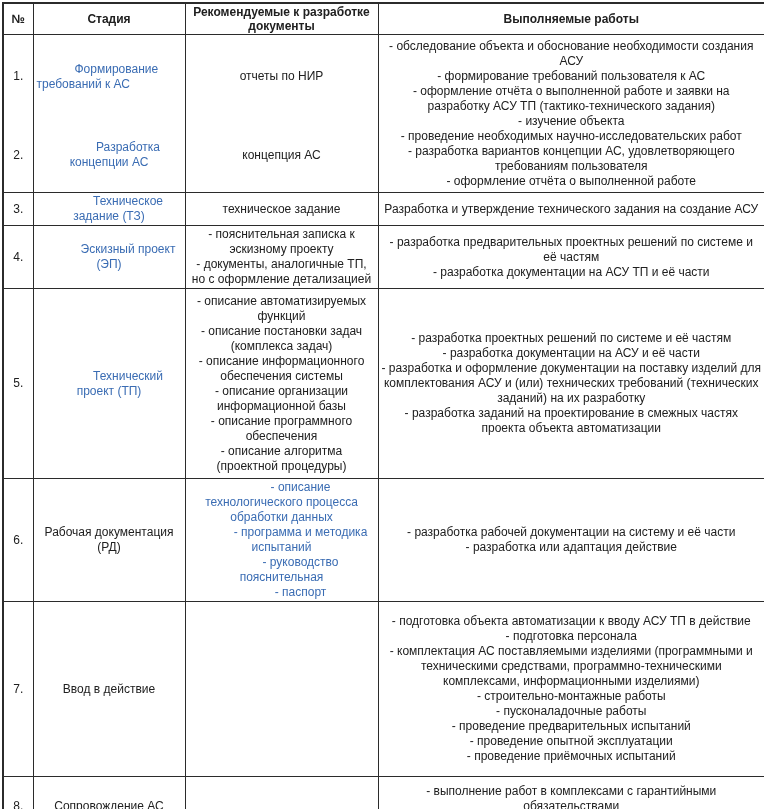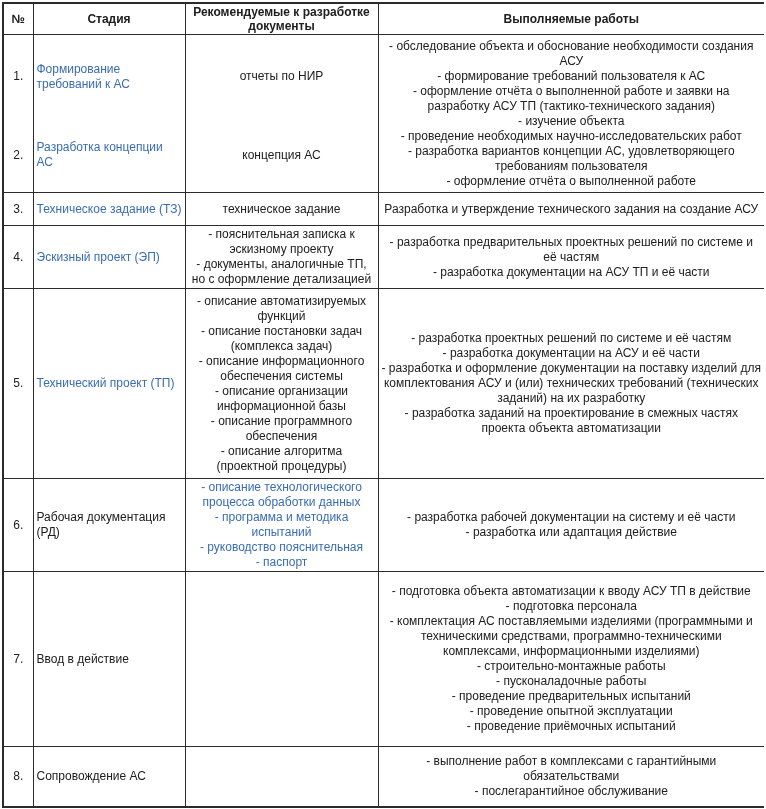--- a/index.html
+++ b/index.html
@@ -23,27 +23,27 @@
     padding: 1px 3px;
     vertical-align: middle;
     overflow: hidden;
   }
   th {
     font-weight: bold;
     text-align: center;
     line-height: 14px;
   }
   td.num   { text-align: center; }
-  td.stage { text-align: left; }
+  td.stage { text-align: center; }
   td.stage.left { text-align: left; }
   td.docs.center { text-align: center; margin-left: 16px; }
   td.docs, td.works { text-align: center; }
   .nbb { border-bottom: none !important; }
   .nbt { border-top: none !important; }
-  a { color: var(--link); text-decoration: none; cursor: pointer; }
+  a { color: var(--link); text-decoration: none; cursor: pointer; margin-left: 38px; }
 </style>
 </head>
 <body>
 
 <div>
   <table class="stages">
     <colgroup>
       <col style="width:30px">
       <col style="width:152px">
       <col style="width:193px">

